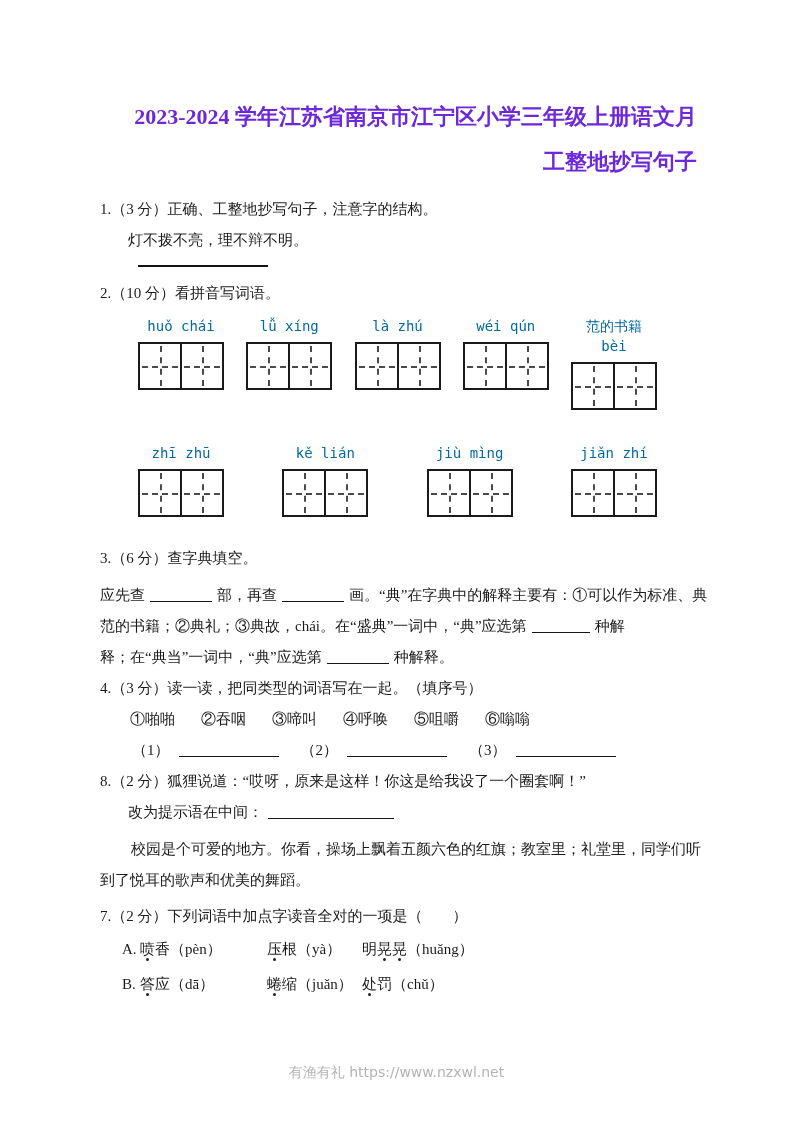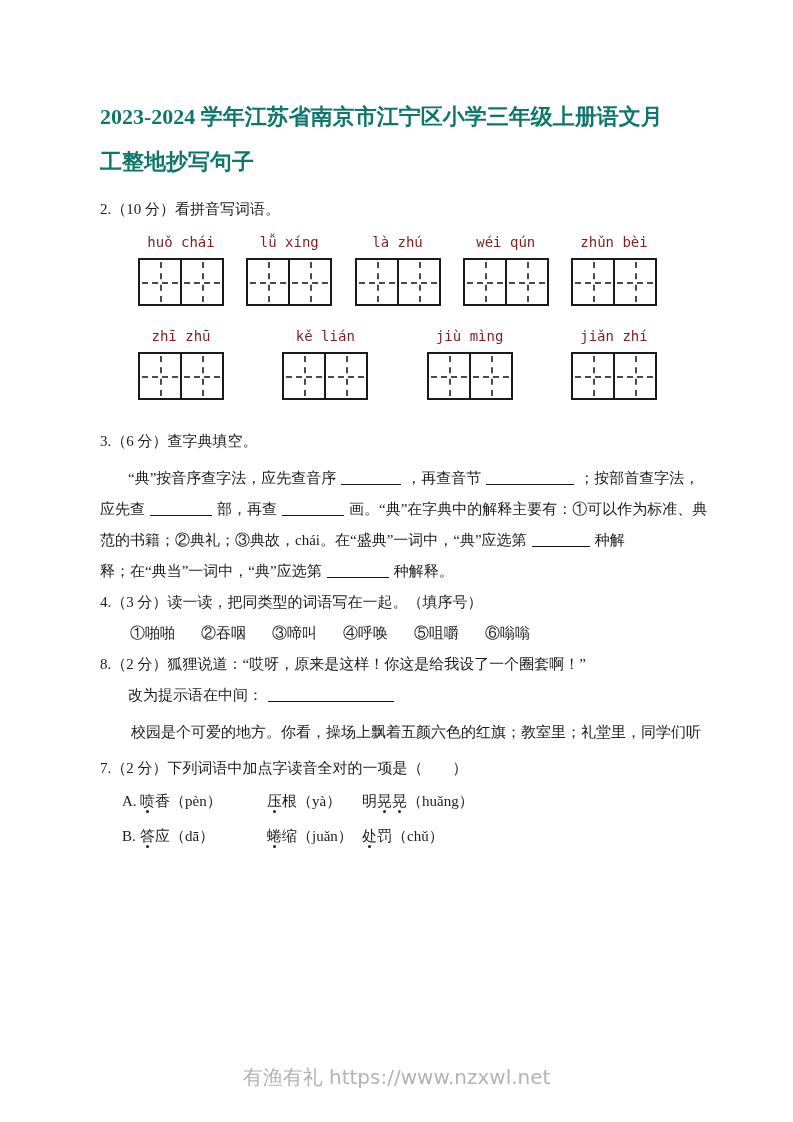--- a/index.html
+++ b/index.html
@@ -5,37 +5,37 @@
   html,body{margin:0;padding:0;background:#ffffff;}
   .page{
     position:relative;
     width:793px;height:1122px;
     background:#ffffff;
     overflow:hidden;
     font-family:"Liberation Serif","DejaVu Serif",serif;
     color:#1b1b1b;
   }
   .content{position:absolute;left:100px;top:94px;width:597px;}
-  .title{margin:0 0 10px 0;font-size:22px;font-weight:700;line-height:45px;color:#0f766e;}
+  .title{margin:0 0 10px 0;font-size:22px;font-weight:700;line-height:45px;color:#6d28d9;text-align:right;}
   .line{line-height:31px;font-size:15px;white-space:nowrap;}
   .pl28{padding-left:28px;}
   .pl31{padding-left:31px;}
   .solo-line{width:130px;height:0;border-bottom:2px solid #151515;margin:9px 0 11px 38px;}
   .blank{display:inline-block;height:14px;border-bottom:1px solid #151515;vertical-align:-2px;margin:0 5px;}
   .blank-md{width:100px;}
   .blank-lg{width:126px;}
   
   .tzg-wrap{margin-top:7px;}
   .tzg-row{margin-left:38px;width:519px;display:flex;justify-content:space-between;}
-  .tzg-row2{margin-top:20px;}
+  .tzg-row2{margin-top:33px;}
   .tzg-col{width:86px;}
   .pinyin{
     text-align:center;line-height:20px;margin-bottom:6px;
     font-family:"DejaVu Sans Mono","Liberation Mono",monospace;
-    font-size:14px;color:#7f1d1d;
+    font-size:14px;color:#0369a1;
   }
   .tzg{display:flex;width:86px;height:48px;border:2px solid #1a1a1a;box-sizing:border-box;background:#fff;}
   .tzg-cell{flex:1;position:relative;}
   .tzg-cell + .tzg-cell{border-left:2px solid #1a1a1a;}
   .tzg-cell::before{content:"";position:absolute;left:50%;top:2px;bottom:2px;border-left:2px dashed #4a4a4a;}
   .tzg-cell::after{content:"";position:absolute;top:50%;left:2px;right:2px;border-top:2px dashed #4a4a4a;}
   
   .sec-q3{margin-top:26px;}
   .sec-q3 .q3-header{margin-bottom:6px;}
   .sec-q6{margin-top:6px;}
@@ -54,34 +54,39 @@
   .choice-row .choice-item:nth-child(3){width:95px;}
   .dot-under{position:relative;}
   .dot-under::after{
     content:"";position:absolute;left:50%;margin-left:-1.5px;bottom:-4px;
     width:3px;height:3px;border-radius:50%;background:#222;
   }
   .footer{
     position:absolute;top:1064px;left:0;width:100%;
     text-align:center;
     font-family:"DejaVu Sans","Liberation Sans",sans-serif;
-    font-size:20px;color:#b3b3b3;
+    font-size:14px;color:#b3b3b3;
   }
 </style>
 </head>
 <body>
 
 <div class="page">
   <div class="content">
 
     <h1 class="title">
       <div>2023-2024 学年江苏省南京市江宁区小学三年级上册语文月</div>
       <div>工整地抄写句子</div>
     </h1>
 
+    <section>
+      <div class="line">1.（3 分）正确、工整地抄写句子，注意字的结构。</div>
+      <div class="line pl28">灯不拨不亮，理不辩不明。</div>
+      <div class="solo-line"></div>
+    </section>
 
     <section>
       <div class="line">2.（10 分）看拼音写词语。</div>
       <div id="q2-rows" class="tzg-wrap">
           <div class="tzg-row">
             <div class="tzg-col">
               <div class="pinyin">huǒ chái</div>
               <div class="tzg">
                 <div class="tzg-cell"></div>
                 <div class="tzg-cell"></div>
@@ -102,21 +107,21 @@
               </div>
             </div>
             <div class="tzg-col">
               <div class="pinyin">wéi qún</div>
               <div class="tzg">
                 <div class="tzg-cell"></div>
                 <div class="tzg-cell"></div>
               </div>
             </div>
             <div class="tzg-col">
-              <div class="pinyin">zhǔn bèi</div>
+              <div class="pinyin">范的书籍 bèi</div>
               <div class="tzg">
                 <div class="tzg-cell"></div>
                 <div class="tzg-cell"></div>
               </div>
             </div>
           </div>
           <div class="tzg-row tzg-row2">
             <div class="tzg-col">
               <div class="pinyin">zhī zhū</div>
               <div class="tzg">
@@ -145,41 +150,42 @@
                 <div class="tzg-cell"></div>
               </div>
             </div>
           </div>
         </div>
     </section>
 
     <section class="sec-q3">
       <div class="line q3-header">3.（6 分）查字典填空。</div>
       <div id="q3-lines">
-          <div class="line pl28"><span>“典”按音序查字法，应先查音序</span><span class="blank" style="width: 60px;"></span><span>，再查音节</span><span class="blank" style="width: 88px;"></span><span>；按部首查字法，</span></div>
           <div class="line"><span>应先查</span><span class="blank" style="width: 62px;"></span><span>部，再查</span><span class="blank" style="width: 62px;"></span><span>画。“典”在字典中的解释主要有：①可以作为标准、典</span></div>
           <div class="line"><span>范的书籍；②典礼；③典故，chái。在“盛典”一词中，“典”应选第</span><span class="blank" style="width: 58px;"></span><span>种解</span></div>
           <div class="line"><span>释；在“典当”一词中，“典”应选第</span><span class="blank" style="width: 62px;"></span><span>种解释。</span></div>
         </div>
     </section>
 
     <section>
       <div class="line">4.（3 分）读一读，把同类型的词语写在一起。（填序号）</div>
       <div id="q4-words" class="line q4-words"><span class="word">①啪啪</span><span class="word">②吞咽</span><span class="word">③啼叫</span><span class="word">④呼唤</span><span class="word">⑤咀嚼</span><span class="word">⑥嗡嗡</span></div>
+      <div id="q4-blanks" class="line q4-blanks"><span class="blank-label">（1）</span><span class="blank blank-md"></span><span class="blank-label">（2）</span><span class="blank blank-md"></span><span class="blank-label">（3）</span><span class="blank blank-md"></span></div>
     </section>
 
     <section>
       <div class="line">8.（2 分）狐狸说道：“哎呀，原来是这样！你这是给我设了一个圈套啊！”</div>
       <div class="line pl28">
         <span>改为提示语在中间：</span><span class="blank blank-lg"></span>
       </div>
     </section>
 
     <section class="sec-q6">
       <div class="line pl31">校园是个可爱的地方。你看，操场上飘着五颜六色的红旗；教室里；礼堂里，同学们听</div>
+      <div class="line">到了悦耳的歌声和优美的舞蹈。</div>
     </section>
 
     <section class="sec-q7">
       <div class="line">7.（2 分）下列词语中加点字读音全对的一项是（　　）</div>
       <div id="q7-options">
           <div class="choice-row">
             <span class="choice-label">A.</span>
             <span class="choice-item"><span class="dot-under">喷</span><span>香（pèn）</span></span>
             <span class="choice-item"><span class="dot-under">压</span><span>根（yà）</span></span>
             <span class="choice-item"><span>明</span><span class="dot-under">晃</span><span class="dot-under">晃</span><span>（huǎng）</span></span>

